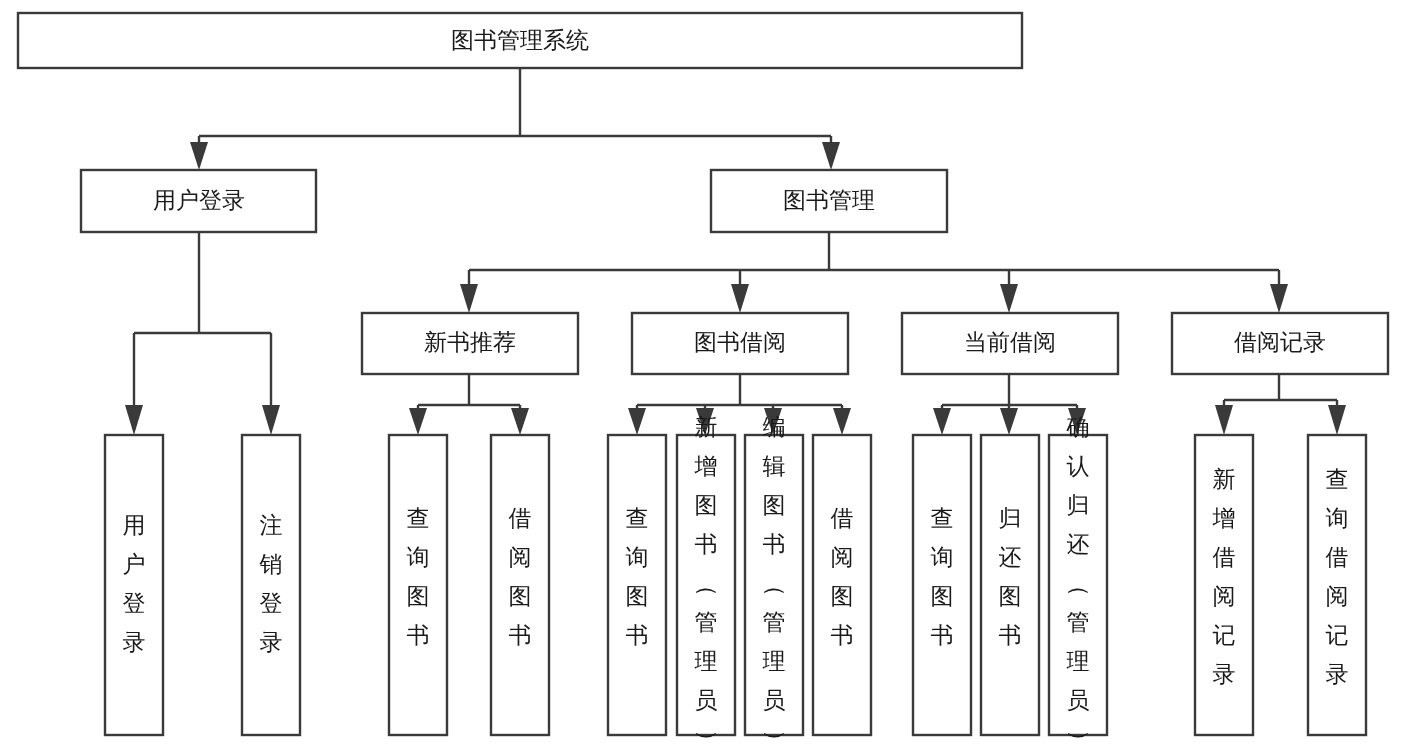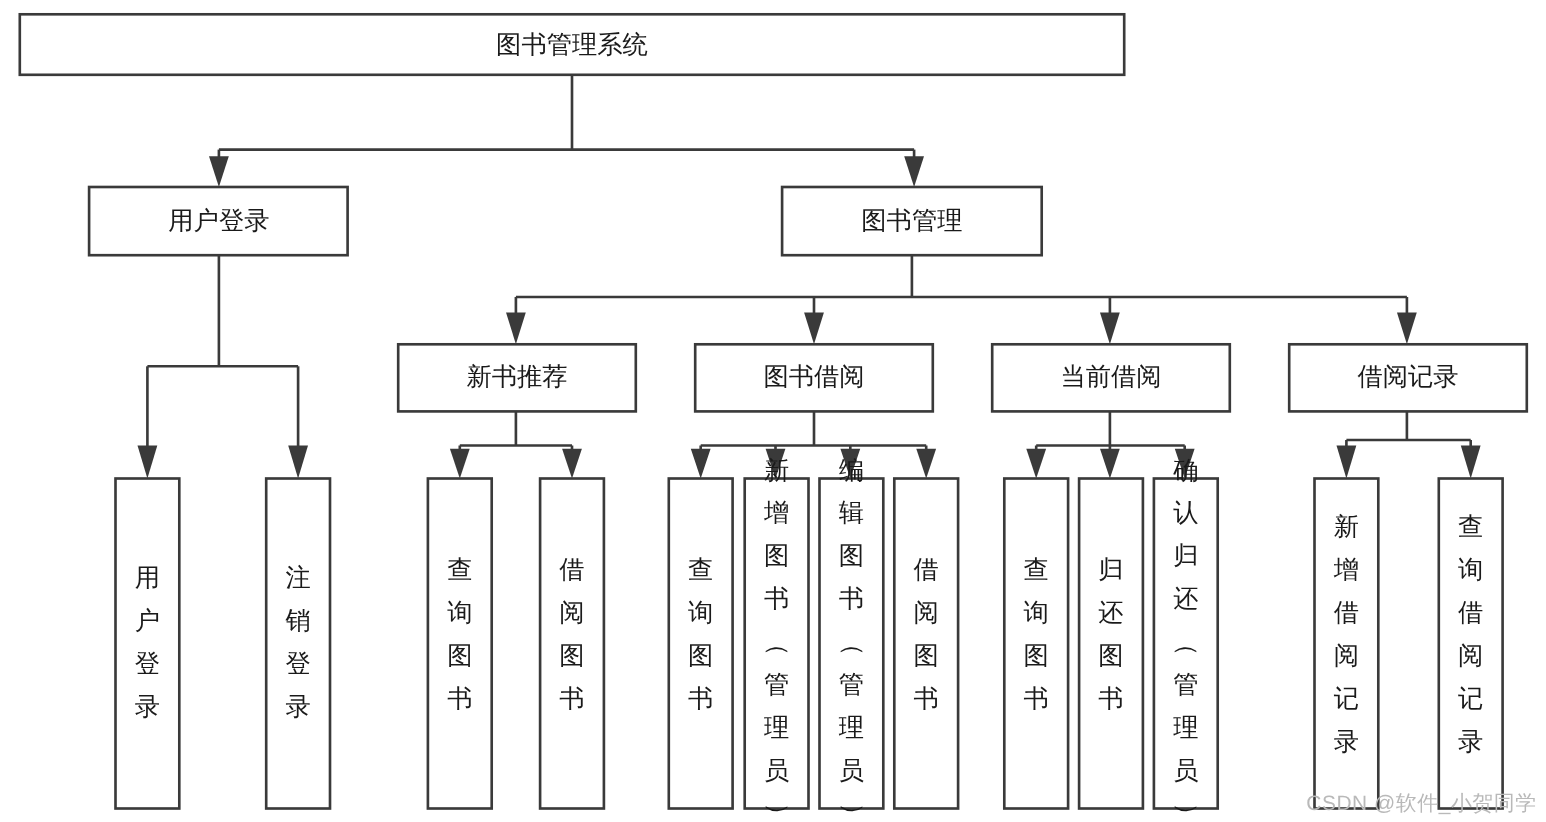--- a/index.html
+++ b/index.html
@@ -322,15 +322,14 @@
           <text class="vtext-line" x="1337" y="519.5">询</text>
           <text class="vtext-line" x="1337" y="558.5">借</text>
           <text class="vtext-line" x="1337" y="597.5">阅</text>
           <text class="vtext-line" x="1337" y="636.5">记</text>
           <text class="vtext-line" x="1337" y="675.5">录</text>
         </g>
     </g>
 
   </svg>
 
-  <div class="watermark">CSDN @软件_小贺同学</div>
 
 </div>
 
 </body></html>

